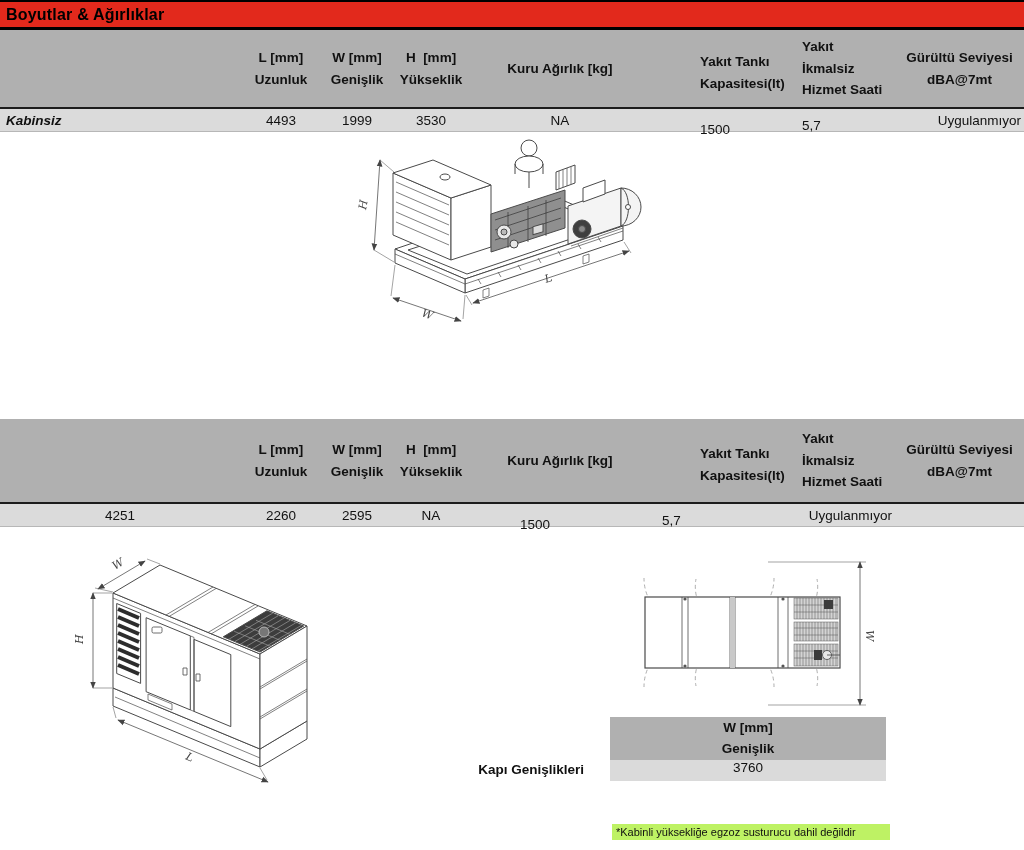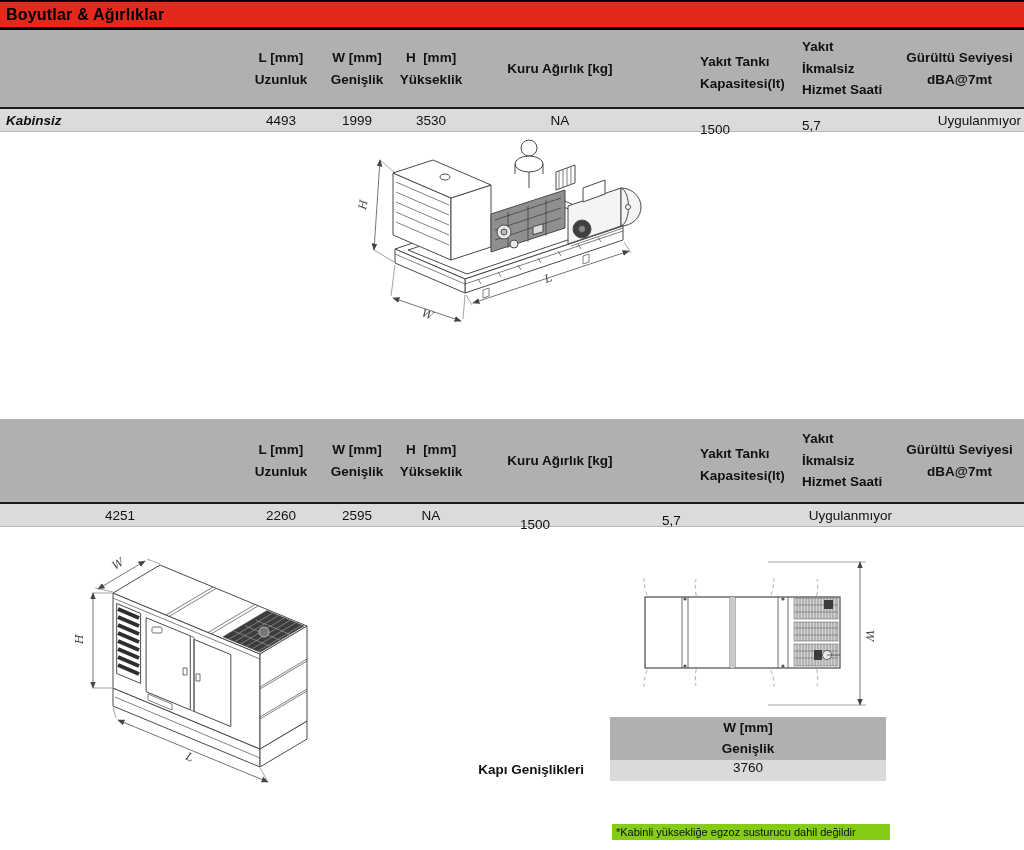--- a/index.html
+++ b/index.html
@@ -45,21 +45,21 @@
   svg{display:block;}
   .dimtext{font-family:"DejaVu Serif","Liberation Serif",serif;font-style:italic;font-size:11px;fill:#444;}
 
   
   .doorlabel{left:440px;top:762px;width:144px;text-align:right;font-weight:bold;font-size:13.5px;}
   .doortable{left:610px;top:717px;width:276px;}
   .doortable .dhead{background:#b0b0b0;height:43px;display:flex;flex-direction:column;justify-content:center;align-items:center;font-weight:bold;font-size:13.5px;line-height:1.55;}
   .doortable .dval{background:#dadada;height:21px;display:flex;justify-content:center;align-items:flex-start;font-size:13.5px;}
 
   
-  .footnote{left:612px;top:824px;width:278px;height:16px;background:#84cc16;
+  .footnote{left:612px;top:824px;width:278px;height:16px;background:#bef264;
     display:flex;align-items:center;font-size:11px;color:#111;}
   .footnote span{padding-left:4px;}
 </style>
 </head>
 <body>
 
 <div class="abs titlebar">
   <span>Boyutlar &amp; Ağırlıklar</span>
 </div>
 

